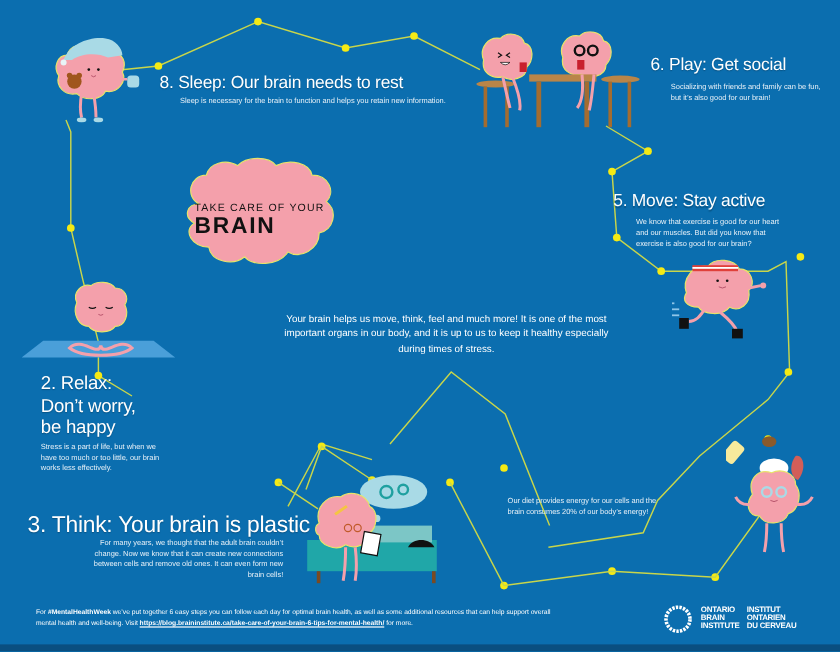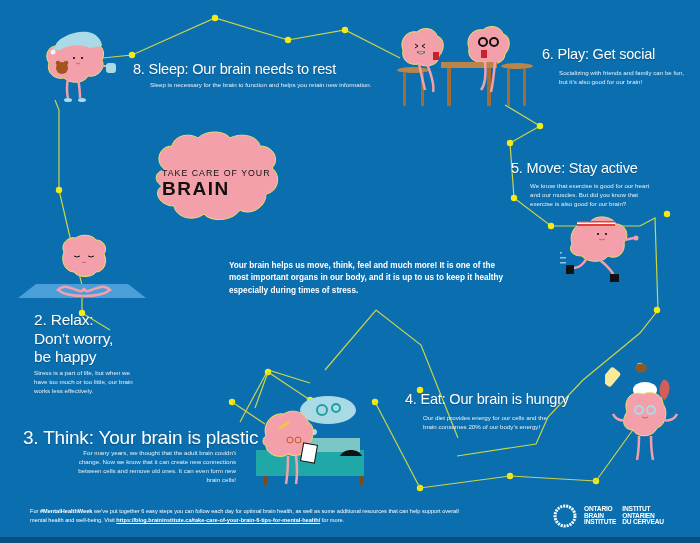--- a/index.html
+++ b/index.html
@@ -4,21 +4,21 @@
 <style>
   html, body { margin: 0; padding: 0; }
   body { width: 700px; height: 543px; overflow: hidden; background: #0d6fb0; font-family: "Liberation Sans", sans-serif; }
   .poster { position: relative; width: 700px; height: 543px; background: #0b6eaf; overflow: hidden; }
   .bottom-strip { position: absolute; left: 0; right: 0; bottom: 0; height: 6px; background: #0a4f80; }
   svg.path-layer { position: absolute; left: 0; top: 0; }
   .abs { position: absolute; }
   .tip-title { color: #ffffff; font-weight: 400; font-family: "Liberation Sans", sans-serif; text-shadow: 0 1px 1px rgba(0,0,0,0.25); white-space: nowrap; letter-spacing: -0.2px; }
   .tip-body { color: #e8f1f8; font-size: 6.2px; line-height: 9px; }
   .main-title { color: #ffffff; font-weight: 700; font-size: 19.5px; letter-spacing: -0.2px; text-shadow: 0 1px 1px rgba(0,0,0,0.2); white-space: nowrap; }
-  .intro-bold { color: #ffffff; font-weight: 700; font-size: 8.2px; line-height: 12.4px; }
+  .intro-bold { color: #ffffff; font-weight: 400; font-size: 8.2px; line-height: 12.4px; text-align: center; }
   .intro-reg { color: #e8f1f8; font-size: 8px; line-height: 12px; }
   .footer-text { color: #ffffff; font-size: 5.6px; line-height: 9.4px; }
   .footer-text b { font-weight: 700; }
   .footer-text a { color: #ffffff; font-weight: 700; text-decoration: underline; }
   .brain-title-top { color: #111111; font-weight: 400; font-size: 8.8px; letter-spacing: 1px; white-space: nowrap; }
   .brain-title-big { color: #111111; font-weight: 700; font-size: 19px; letter-spacing: 1.5px; white-space: nowrap; }
   .logo-text { color: #ffffff; font-size: 6.6px; line-height: 6.8px; font-weight: 700; letter-spacing: -0.2px; }
 </style>
 </head>
 <body>
@@ -179,21 +179,20 @@
 
   <div class="abs intro-bold" style="left:229px;top:260px;width:286px">Your brain helps us move, think, feel and much more! It is one of the most important organs in our body, and it is up to us to keep it healthy especially during times of stress.</div>
 
   <div class="abs tip-title" style="left:34px;top:311px;font-size:15.5px;line-height:18.5px">
     <div>2. Relax:</div>
     <div>Don’t worry,</div>
     <div>be happy</div>
   </div>
   <div class="abs tip-body" style="left:34px;top:368px;width:100px">Stress is a part of life, but when we have too much or too little, our brain works less effectively.</div>
 
-  <div class="abs tip-title" style="left:405px;top:391px;font-size:14.5px">4. Eat: Our brain is hungry</div>
   <div class="abs tip-body" style="left:423px;top:413px;width:135px">Our diet provides energy for our cells and the brain consumes 20% of our body’s energy!</div>
 
   <div class="abs tip-title" style="left:23px;top:427px;font-size:19px">3. Think: Your brain is plastic</div>
   <div class="abs tip-body" style="left:70px;top:448px;width:166px;text-align:right">For many years, we thought that the adult brain couldn’t change. Now we know that it can create new connections between cells and remove old ones. It can even form new brain cells!</div>
 
   <div class="abs footer-text" style="left:30px;top:507px;width:430px">
     <span>For </span><b>#MentalHealthWeek</b><span> we’ve put together 6 easy steps you can follow each day for optimal brain health, as well as some additional resources that can help support overall mental health and well-being. Visit </span><a>https://blog.braininstitute.ca/take-care-of-your-brain-6-tips-for-mental-health/</a><span> for more.</span>
   </div>
 
   <div class="abs" style="left:552px;top:503px;display:flex;align-items:center;gap:6px">

